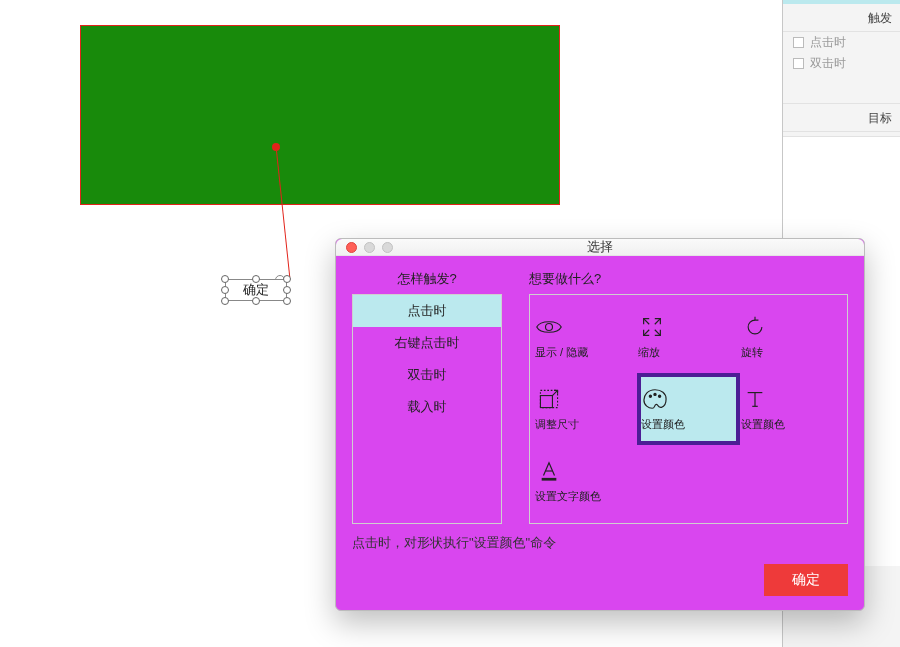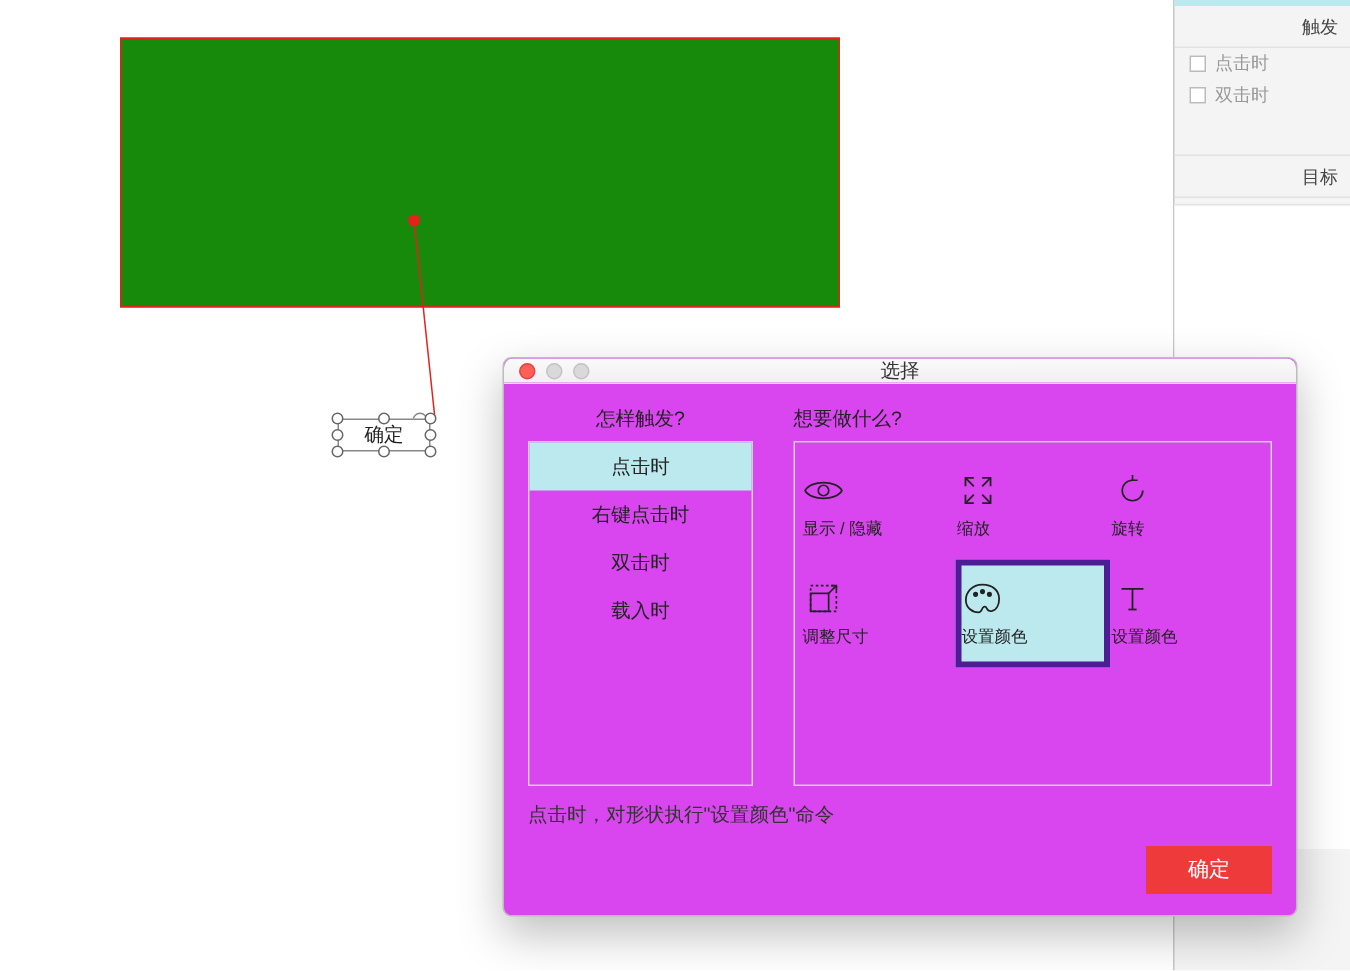--- a/index.html
+++ b/index.html
@@ -230,20 +230,30 @@
             <div class="icon">
               <svg viewBox="0 0 24 24" width="22" height="22">
                 <line x1="4" y1="5" x2="20" y2="5"></line>
                 <line x1="12" y1="5" x2="12" y2="20"></line>
                 <line x1="9" y1="20" x2="15" y2="20"></line>
               </svg>
             </div>
             <span>设置颜色</span>
           </div>
 
+          <div class="action-cell">
+            <div class="icon">
+              <svg viewBox="0 0 24 26" width="22" height="24">
+                <path d="M6 18 L12 4 L18 18"></path>
+                <line x1="8.5" y1="13" x2="15.5" y2="13"></line>
+                <line x1="4" y1="22" x2="20" y2="22" stroke-width="3"></line>
+              </svg>
+            </div>
+            <span>设置文字颜色</span>
+          </div>
 
           <div class="action-cell" style="visibility:hidden"></div>
         </div>
       </div>
     </div>
   </div>
 
   <div class="summary">点击时，对形状执行"设置颜色"命令</div>
 
   <div class="dialog-footer">

